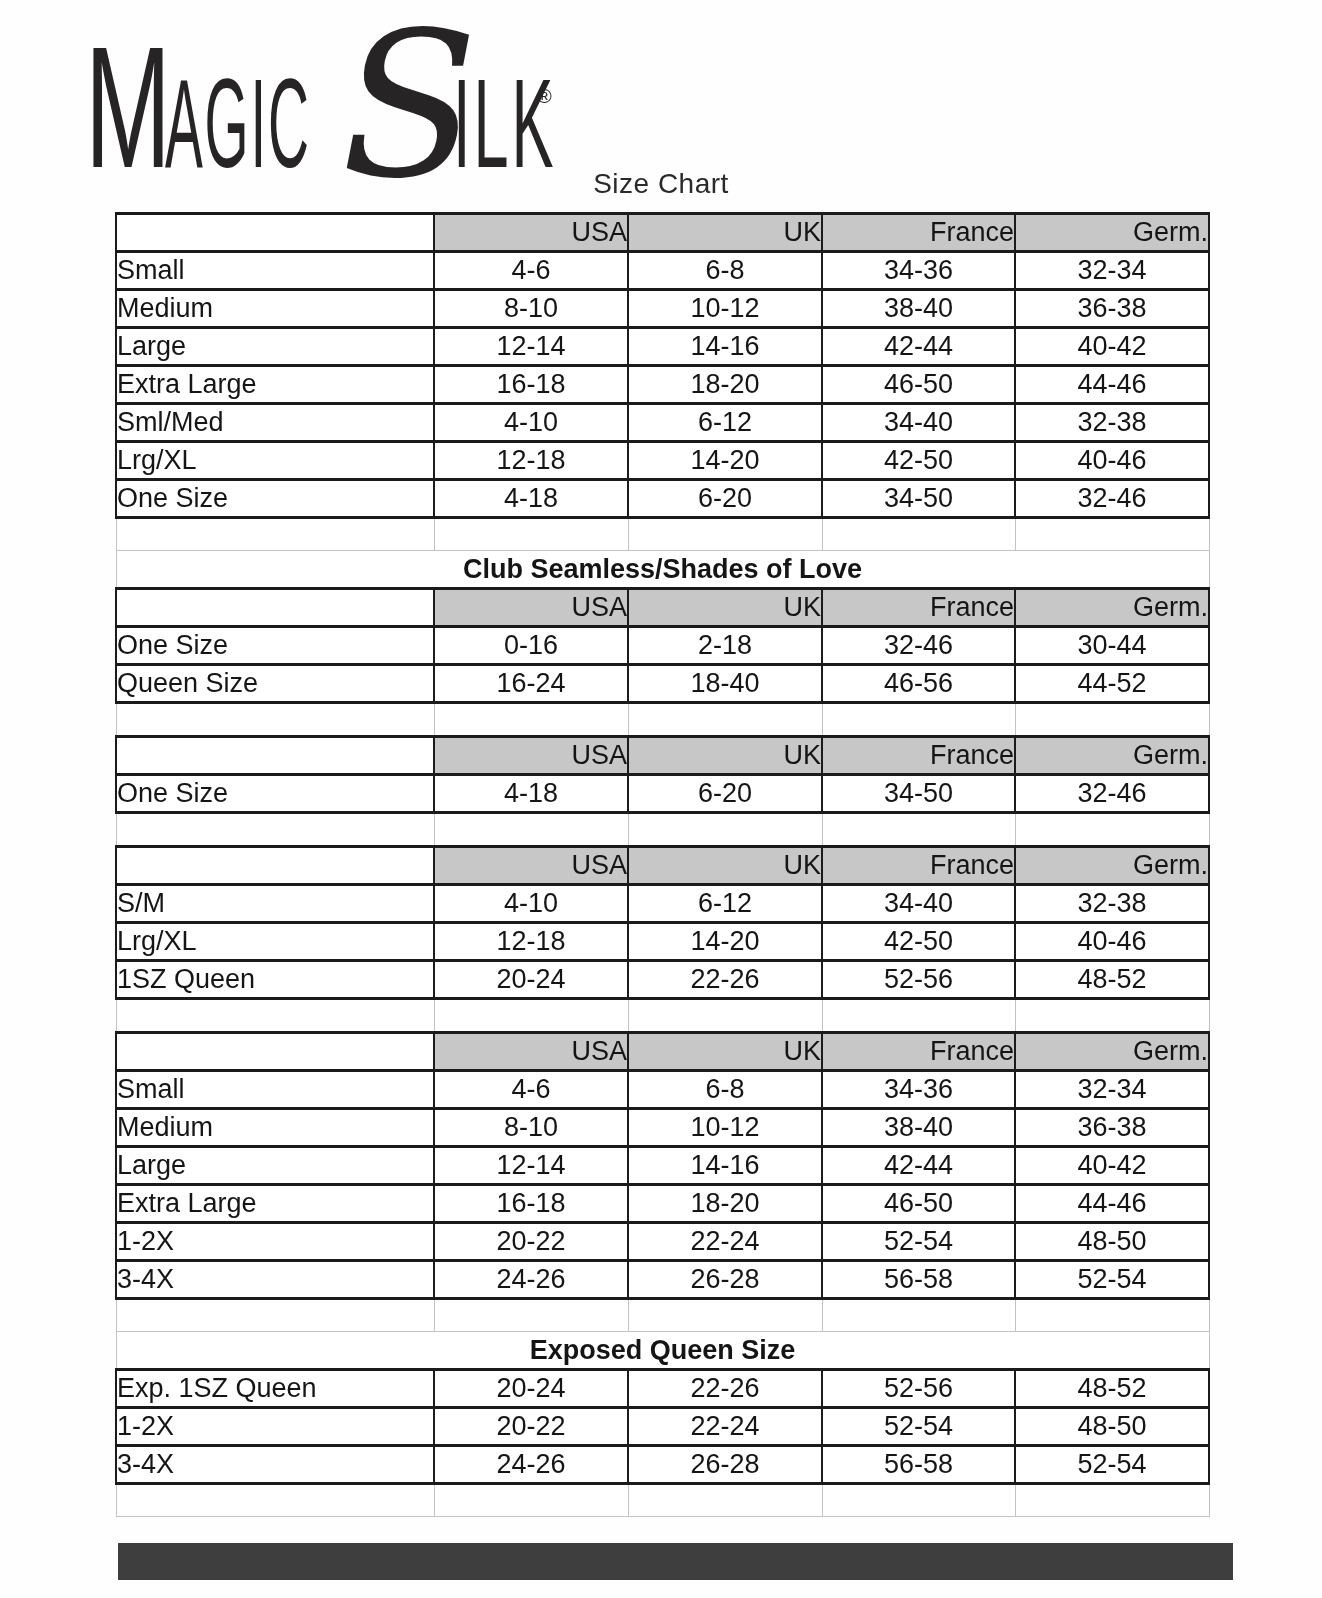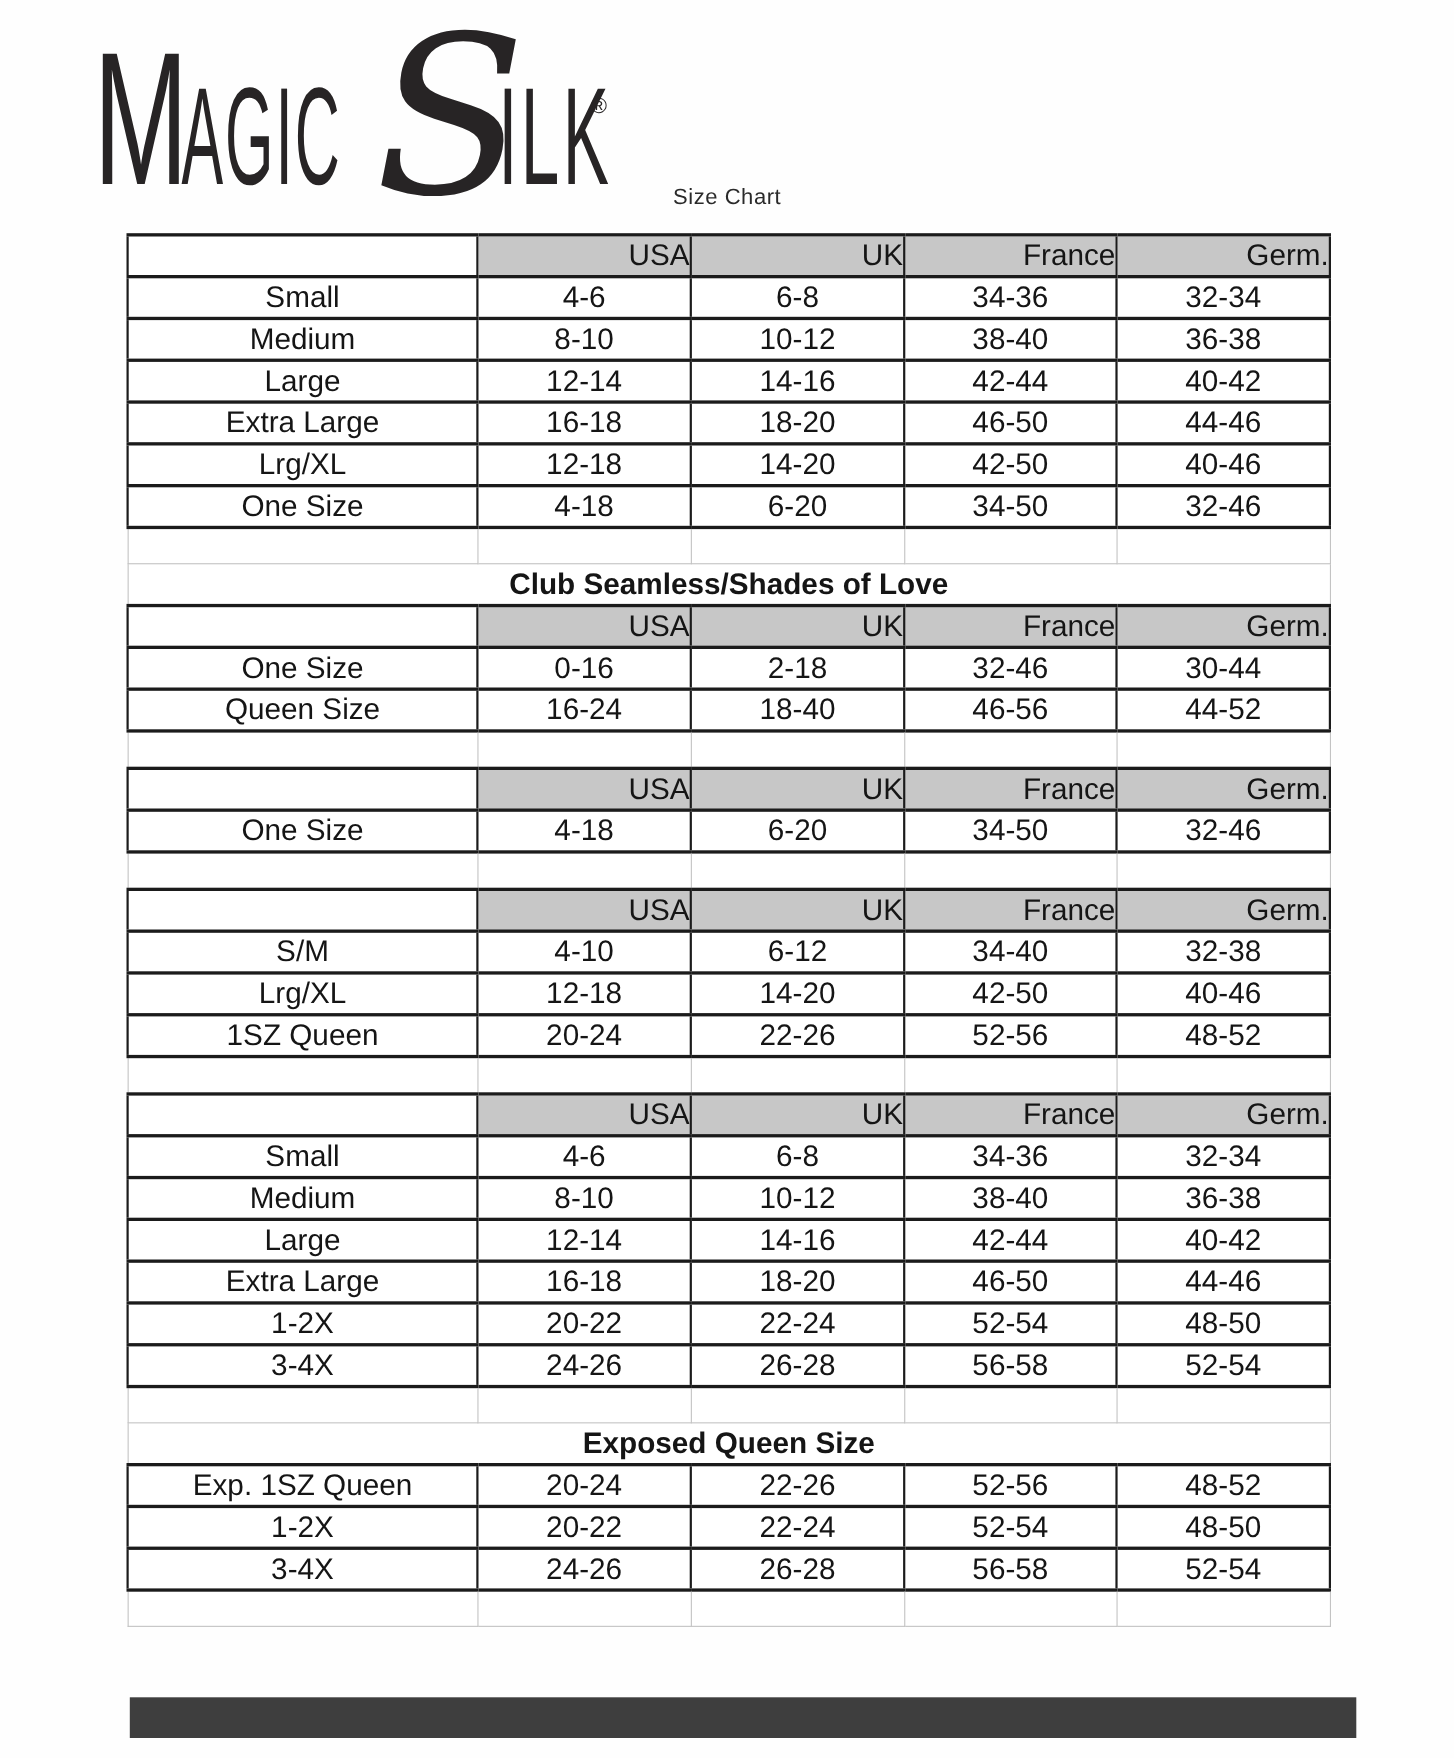--- a/index.html
+++ b/index.html
@@ -25,21 +25,21 @@
     height: 170px;
   }
   .logo-wrap svg text { fill: #272425; }
   
   .page-title {
     position: absolute;
     top: 168px;
     left: 0;
     width: 100%;
     text-align: center;
-    font-size: 20px;
+    font-size: 28px;
     color: #2a2a2a;
     letter-spacing: 0.5px;
   }
   
   table.size-chart {
     position: absolute;
     left: 115px;
     top: 212px;
     width: 1093px;
     border-collapse: collapse;
@@ -53,21 +53,21 @@
     overflow: hidden;
     white-space: nowrap;
   }
   
   td.cell {
     border: 2px solid #1b1b1b;
     border-top-width: 3px;
     border-bottom-width: 3px;
     background: #ffffff;
   }
-  td.label { text-align: center; padding-left: 7px; }
+  td.label { text-align: left; padding-left: 7px; }
   td.val   { text-align: center; }
   tr.header td { background: #c7c7c7; text-align: right; }
   tr.header td.corner { background: #ffffff; }
   
   tr.spacer td {
     border: 1px solid #c3c3c3;
     height: 31px;
     background: #ffffff;
   }
   
@@ -153,20 +153,27 @@
           <td class="cell val">40-42</td>
         </tr>
         <tr class="">
           <td class="cell label">Extra Large</td>
           <td class="cell val">16-18</td>
           <td class="cell val">18-20</td>
           <td class="cell val">46-50</td>
           <td class="cell val">44-46</td>
         </tr>
         <tr class="">
+          <td class="cell label">Sml/Med</td>
+          <td class="cell val">4-10</td>
+          <td class="cell val">6-12</td>
+          <td class="cell val">34-40</td>
+          <td class="cell val">32-38</td>
+        </tr>
+        <tr class="">
           <td class="cell label">Lrg/XL</td>
           <td class="cell val">12-18</td>
           <td class="cell val">14-20</td>
           <td class="cell val">42-50</td>
           <td class="cell val">40-46</td>
         </tr>
         <tr class="">
           <td class="cell label">One Size</td>
           <td class="cell val">4-18</td>
           <td class="cell val">6-20</td>

